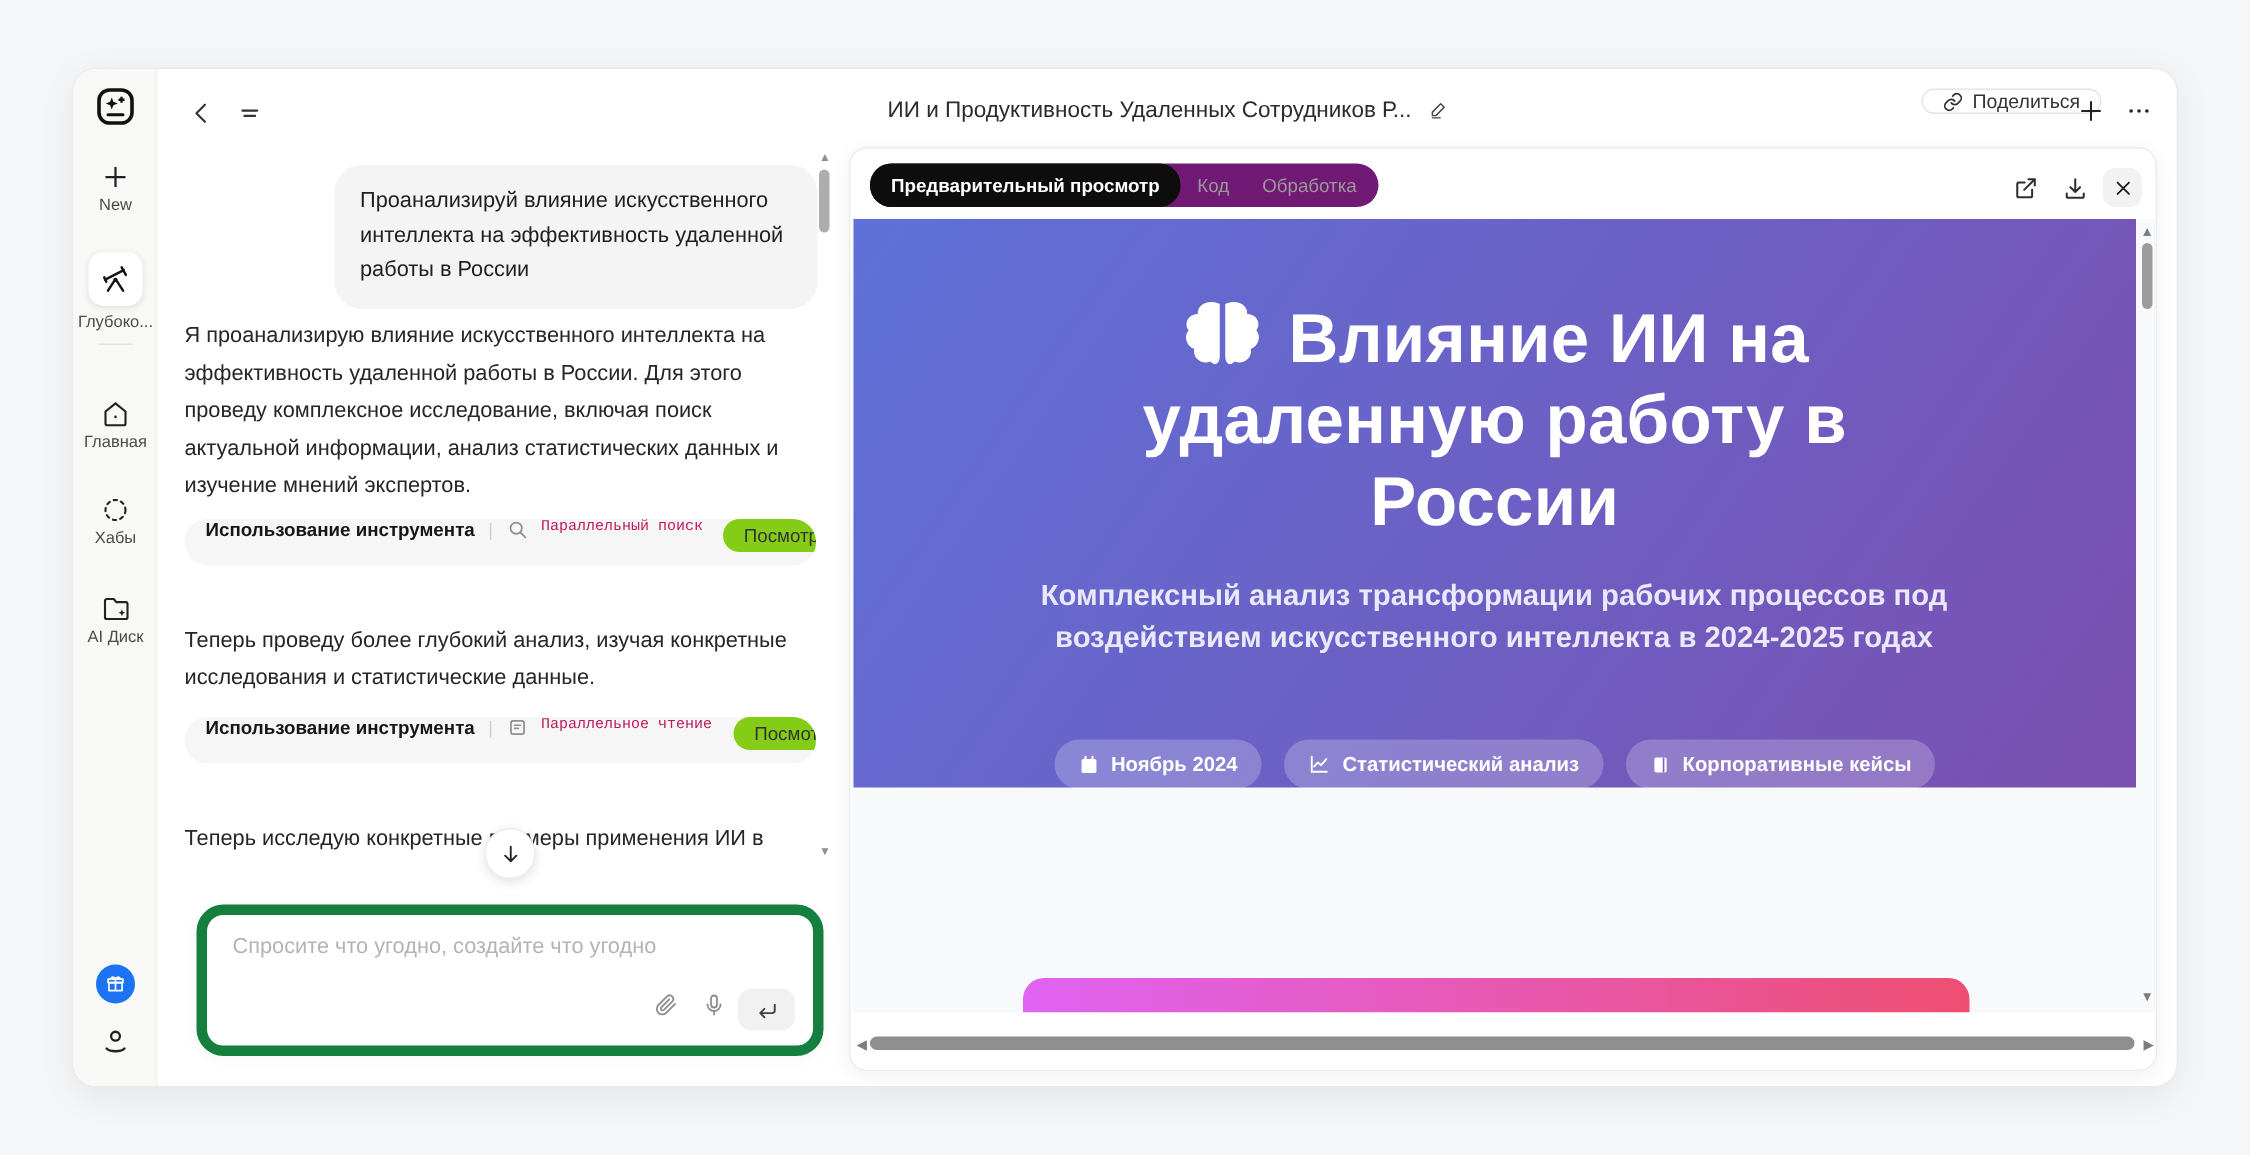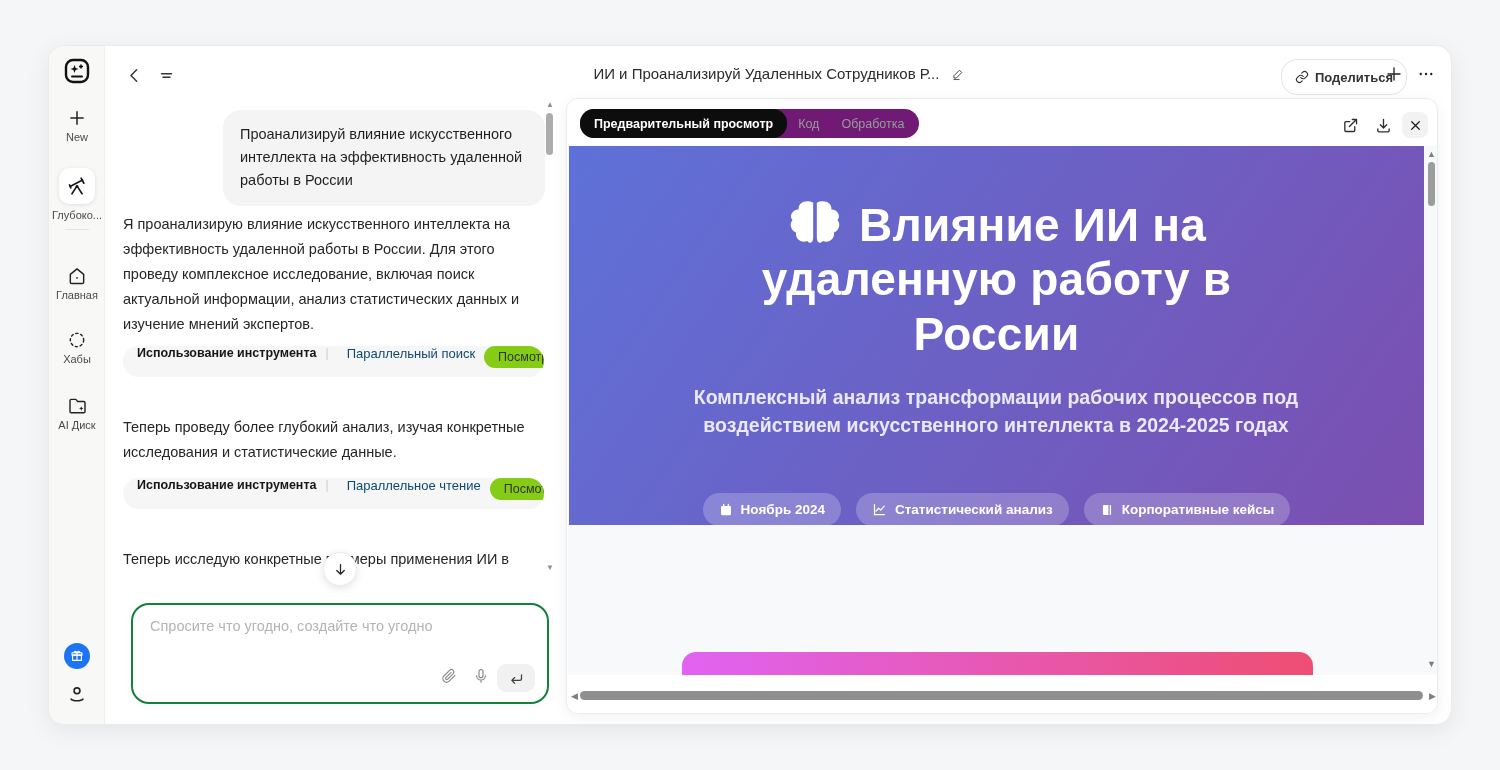--- a/index.html
+++ b/index.html
@@ -12,33 +12,33 @@
   
   #sidebar { position:absolute; left:0; top:0; width:56px; height:678px; background:#f8f8f6; border-right:1px solid #efefec; border-radius:15px 0 0 15px; }
   .sb-item { position:absolute; left:0; width:56px; text-align:center; cursor:pointer; }
   .sb-label { font-size:11px; color:#4a4a4a; margin-top:3px; white-space:nowrap; }
   .sb-active-box { position:absolute; left:10px; width:36px; height:36px; background:#ffffff; border-radius:10px; box-shadow:0 1px 4px rgba(0,0,0,.10); display:flex; align-items:center; justify-content:center; }
   .sb-divider { position:absolute; left:16px; width:24px; height:1px; background:#e3e3e0; }
   .icon-btn svg { display:block; }
 
   
   .hdr-title { position:absolute; left:480px; top:19px; width:500px; text-align:center; font-size:15px; color:#2b2b2b; white-space:nowrap; }
-  .share-pill { position:absolute; left:1232px; top:13px; height:36px; border:1px solid #e4e4e4; border-radius:16px; display:flex; align-items:center; gap:6px; padding:0 13px; font-size:13px; color:#333; background:#fff; cursor:pointer;font-weight:bold; }
+  .share-pill { position:absolute; left:1232px; top:13px; height:17px; border:1px solid #e4e4e4; border-radius:16px; display:flex; align-items:center; gap:6px; padding:0 13px; font-size:13px; color:#333; background:#fff; cursor:pointer; }
   .hdr-ico { position:absolute; top:15px; width:26px; height:26px; display:flex; align-items:center; justify-content:center; cursor:pointer; color:#333; }
 
   
   .bubble { position:absolute; left:174px; top:64px; width:322px; background:#f4f4f4; border-radius:18px; padding:13px 17px; font-size:14.5px; line-height:1.6; color:#1f1f1f; }
   .para { position:absolute; left:74px; width:426px; font-size:14.5px; line-height:1.72; color:#262626; }
   .tool-card { position:absolute; left:74px; width:421px; height:31px; background:#f6f6f6; border-radius:16px; display:flex; align-items:flex-start; gap:9px; padding:0 0 0 14px; overflow:hidden; cursor:pointer; }
   .tool-label { font-size:12.5px; font-weight:bold; color:#161616; white-space:nowrap; }
   .tool-sep { color:#cfcfcf; font-size:12px; }
-  .tool-name { font-size:13px; color:#0c4a6e; white-space:nowrap; }
+  .tool-name { font-size:10px; color:#be185d; white-space:nowrap;font-family:Liberation Mono, monospace; }
   .tool-btn { margin-left:auto; margin-right:-16px; background:#84cc16; border-radius:13px; padding:4px 14px; font-size:12.5px; color:#333; white-space:nowrap; cursor:pointer; }
   .scroll-fab { position:absolute; left:274px; top:506px; width:34px; height:34px; border-radius:50%; background:#fff; border:1px solid #ededed; box-shadow:0 2px 8px rgba(0,0,0,.12); display:flex; align-items:center; justify-content:center; font-size:16px; color:#222; cursor:pointer; }
-  .chat-input { position:absolute; left:82px; top:557px; width:418px; height:101px; background:#fff; border:2px solid #15803d; border-radius:18px; box-shadow:0 2px 10px rgba(0,0,0,.04); }
+  .chat-input { position:absolute; left:82px; top:557px; width:418px; height:101px; background:#fff; border:7px solid #15803d; border-radius:18px; box-shadow:0 2px 10px rgba(0,0,0,.04); }
   .chat-input input { position:absolute; left:17px; top:13px; width:380px; border:none; outline:none; font-size:14.5px; color:#333; font-family:"Liberation Sans",sans-serif; background:transparent; }
   .chat-input input::placeholder { color:#b4b4b4; }
   .in-ico { position:absolute; bottom:14px; color:#8d8d8d; cursor:pointer; }
   .enter-pill { position:absolute; right:12px; bottom:10px; width:38px; height:28px; background:#f1f1f2; border-radius:9px; display:flex; align-items:center; justify-content:center; color:#3f3f3f; cursor:pointer; }
 
   
   .tri { font-size:8px; color:#8f8f8f; line-height:1; }
   .vthumb { background:#adadad; border-radius:4px; }
 
   
@@ -151,21 +151,21 @@
         <path d="M15 4l-8 8 8 8" stroke="#333" stroke-width="2" fill="none" stroke-linecap="round" stroke-linejoin="round"></path>
       </svg>
   </div>
   <div class="hdr-ico" style="left:104px;top:16px;">
     <svg width="17" height="17" viewBox="0 0 24 24">
         <path d="M5 9.5h14M7 14.5h10" stroke="#333" stroke-width="2" stroke-linecap="round"></path>
       </svg>
   </div>
 
   <div class="hdr-title">
-    <span>ИИ и Проанализируй Удаленных Сотрудников Р...</span>
+    <span>ИИ и Продуктивность Удаленных Сотрудников Р...</span>
     <svg width="14" height="14" viewBox="0 0 24 24" style="vertical-align:-2px;margin-left:7px;cursor:pointer;">
         <path d="M14.5 5.5l4 4L9 19H5v-4z" stroke="#444" stroke-width="1.7" fill="none" stroke-linejoin="round"></path>
         <path d="M5 21.5h9" stroke="#444" stroke-width="1.5" stroke-linecap="round"></path>
       </svg>
   </div>
 
   <div class="share-pill">
     <svg width="14" height="14" viewBox="0 0 24 24">
         <g stroke="#333" stroke-width="2" fill="none" stroke-linecap="round">
           <path d="M10 13a5 5 0 0 0 7.54.54l2.5-2.5a5 5 0 0 0-7.07-7.07l-1.4 1.4"></path>

